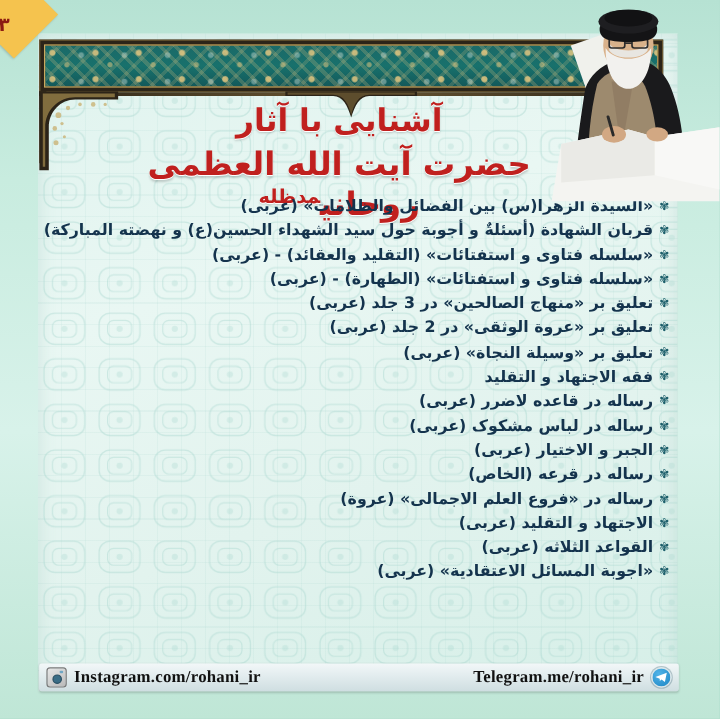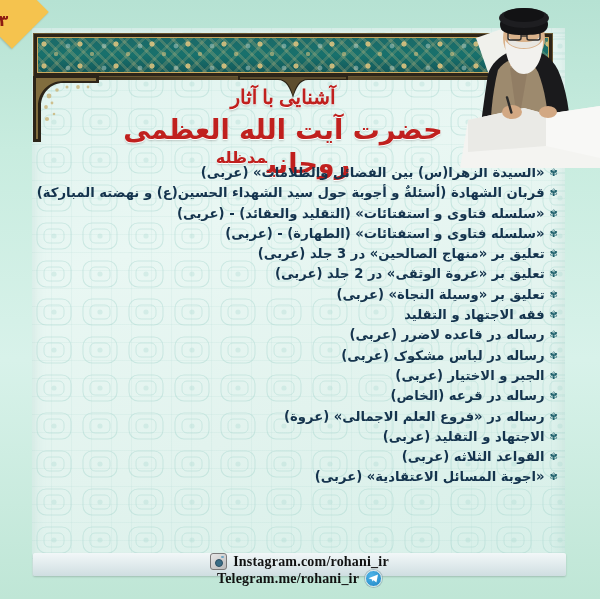--- a/index.html
+++ b/index.html
@@ -93,21 +93,21 @@
 
   .title-wrap{
     position:absolute;right:70px;top:52px;width:400px;z-index:14;
     text-align:center;direction:rtl;
   }
   .title-line{
     color:#c0201e;font-weight:bold;line-height:1.25;
     text-shadow:0 1px 0 #fff, 0 2px 2px rgba(0,0,0,.18);
     font-family:"DejaVu Sans","Liberation Sans",sans-serif;
   }
-  .title-1{font-size:20px;font-family:Liberation Serif, serif;}
+  .title-1{font-size:26px;}
   .title-2{font-size:27px;margin-top:3px;}
   .honorific{font-size:16px;vertical-align:super;}
 
   
   .photo{
     position:absolute;right:0px;top:8px;width:150px;height:160px;z-index:20;
   }
 
   
   .list{
@@ -125,21 +125,21 @@
     display:inline-block;transform:translateY(-1px);
   }
 
   
   .footer{
     position:absolute;left:33px;top:553px;width:533px;height:23px;z-index:30;
     background:linear-gradient(180deg,#f2f7f8 0%,#e2ecee 45%,#cfdee1 100%);
     border-radius:2px;
     box-shadow:0 1px 2px rgba(0,0,0,.18);
     display:flex;align-items:center;justify-content:space-between;
-    padding:0 6px;box-sizing:border-box;direction:ltr;flex-direction:column;
+    padding:0 6px;box-sizing:border-box;direction:ltr;
   }
   .f-left,.f-right{display:flex;align-items:center;gap:6px;}
   .f-text{
     font-family:"Liberation Serif","DejaVu Serif",serif;
     font-size:14px;font-weight:bold;color:#111;letter-spacing:.2px;
   }
   .ig-icon{
     width:15px;height:15px;border-radius:3px;flex:0 0 auto;
     background:linear-gradient(145deg,#e8e8e8,#b9b9b9);
     border:1px solid #7a7a7a;position:relative;

